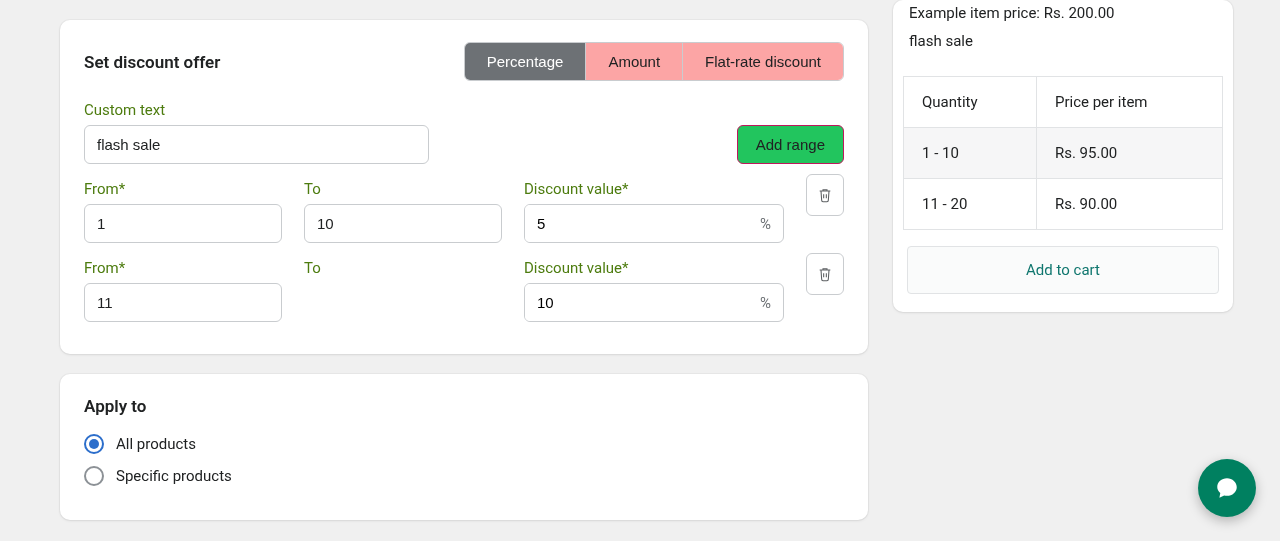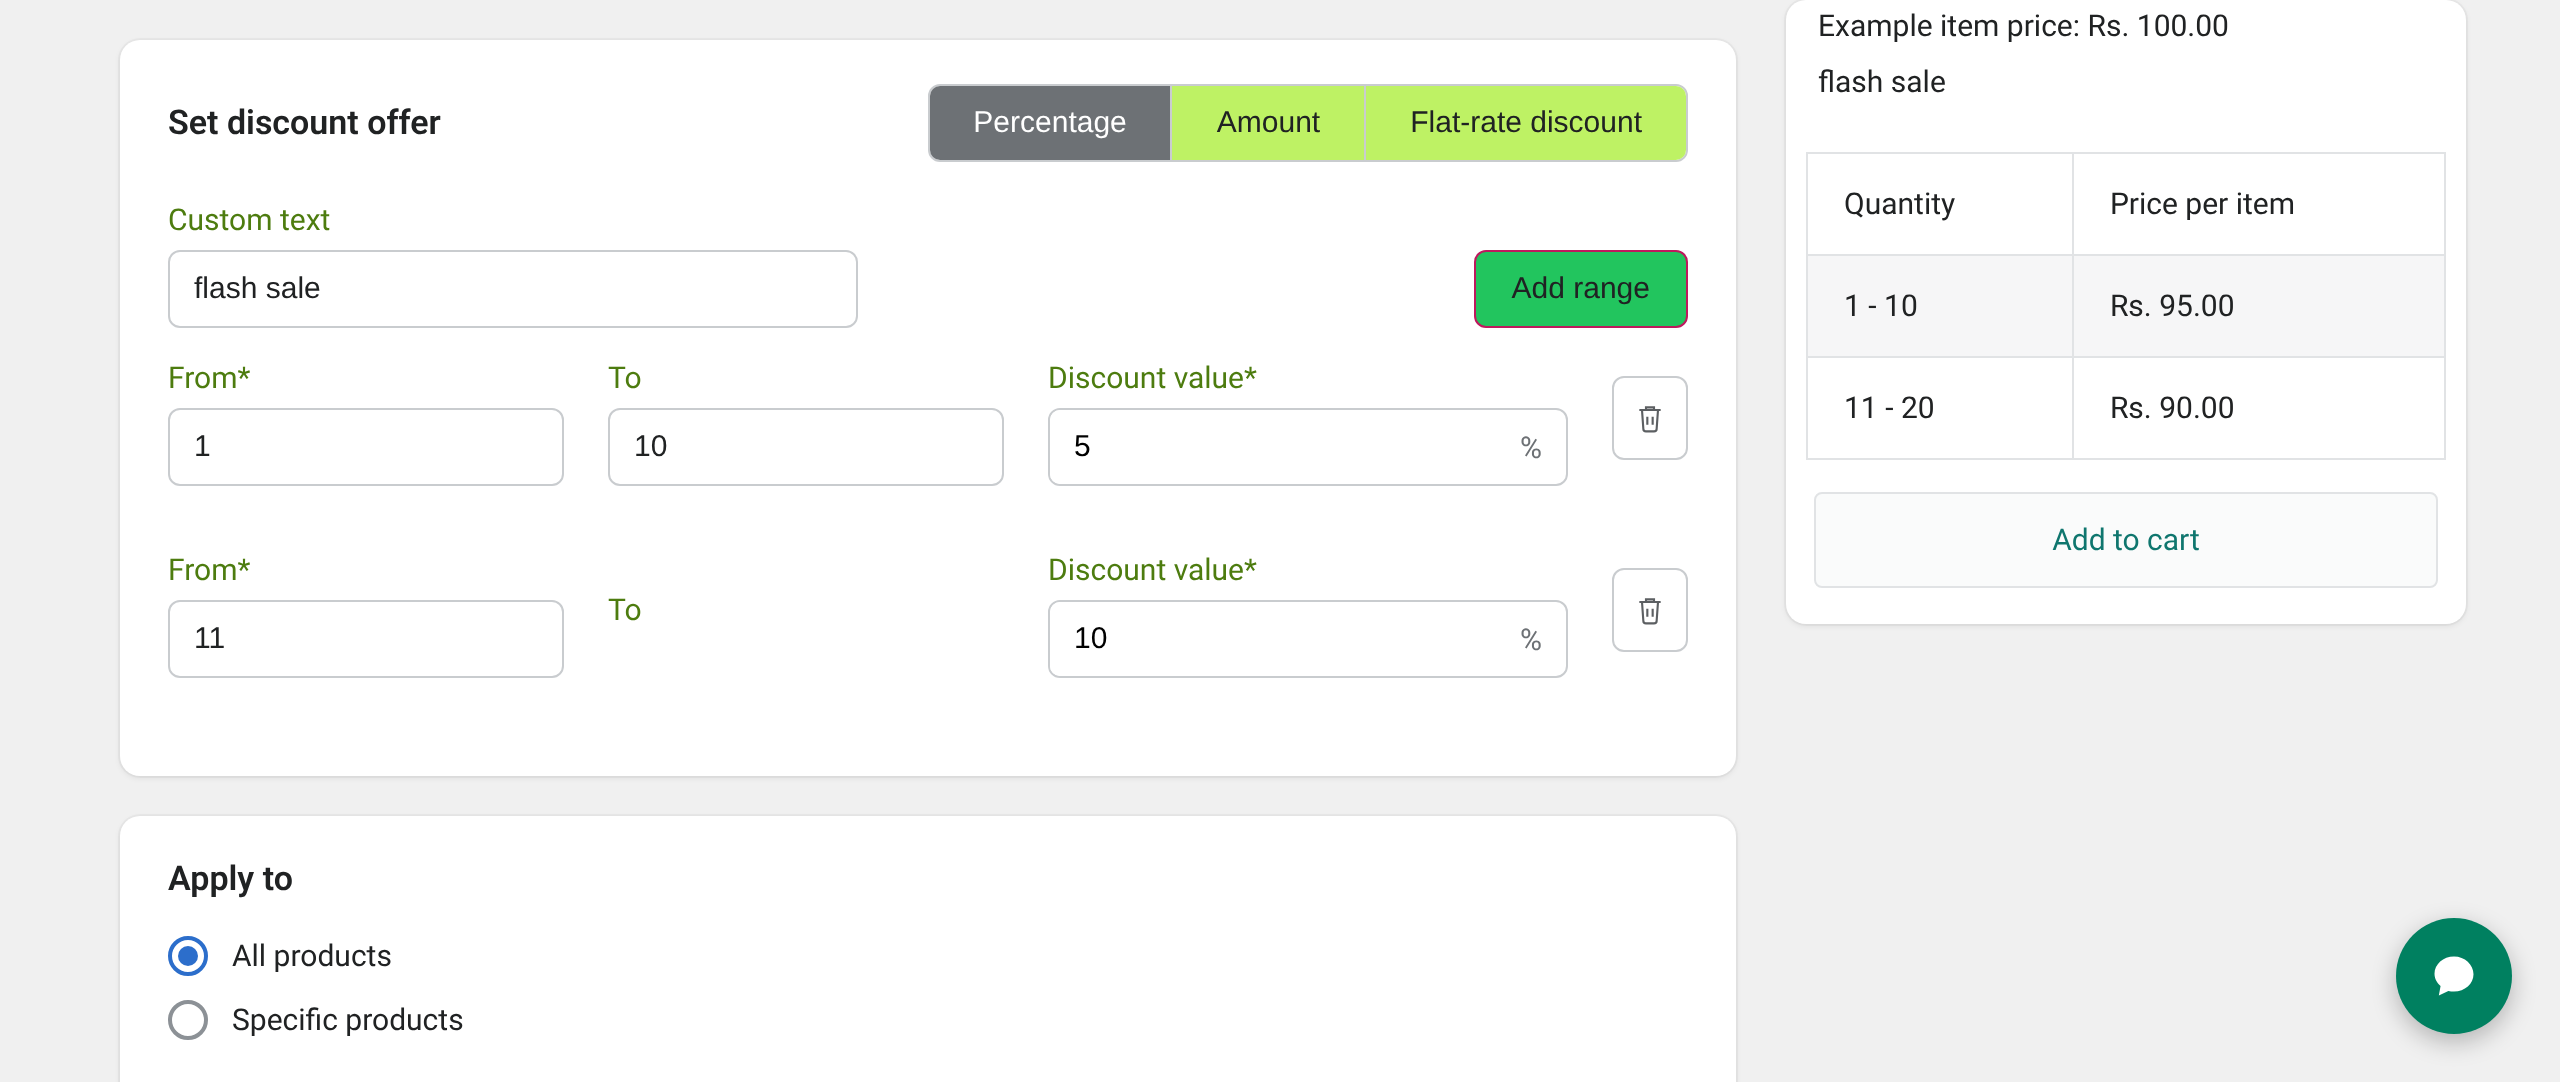--- a/index.html
+++ b/index.html
@@ -46,21 +46,21 @@
   .seg-tabs {
     display: flex;
     border: 1px solid #c9cccf;
     border-radius: 6px;
     overflow: hidden;
   }
   .seg-tab {
     padding: 10px 22px;
     font-size: 15px;
     color: #202223;
-    background: #bef264;
+    background: #fca5a5;
     border: none;
     cursor: pointer;
     border-right: 1px solid #c9cccf;
   }
   .seg-tab:last-child { border-right: none; }
   .seg-tab.active {
     background: #6d7175;
     color: #fff;
   }
   .field-label {
@@ -91,22 +91,22 @@
     font-size: 15px;
     border: 1px solid #be185d;
     background: #22c55e;
     border-radius: 6px;
     cursor: pointer;
     color: #202223;
   }
   .range-row {
     display: flex;
     gap: 22px;
-    align-items: center;
-    margin-bottom: 27px;
+    align-items: flex-start;
+    margin-bottom: 10px;
   }
   .range-col { display: flex; flex-direction: column; }
   .col-from { flex: 0 0 198px; }
   .col-to { flex: 0 0 198px; }
   .col-dv { flex: 0 0 198px; }
   .dv-group {
     display: flex;
     align-items: center;
     border: 1px solid #c9cccf;
     border-radius: 6px;
@@ -297,21 +297,21 @@
         <span class="radio-outer unchecked"></span>
         <span class="radio-label">Specific products</span>
       </div>
     </div>
 
   </div>
 
   <div class="right-col">
     <div class="preview-card">
       <div class="preview-top">
-        <div class="preview-line">Example item price: Rs. 100.00</div>
+        <div class="preview-line">Example item price: Rs. 200.00</div>
         <div class="preview-line">flash sale</div>
       </div>
       <table class="preview-table">
         <thead>
           <tr>
             <th>Quantity</th>
             <th>Price per item</th>
           </tr>
         </thead>
         <tbody>

